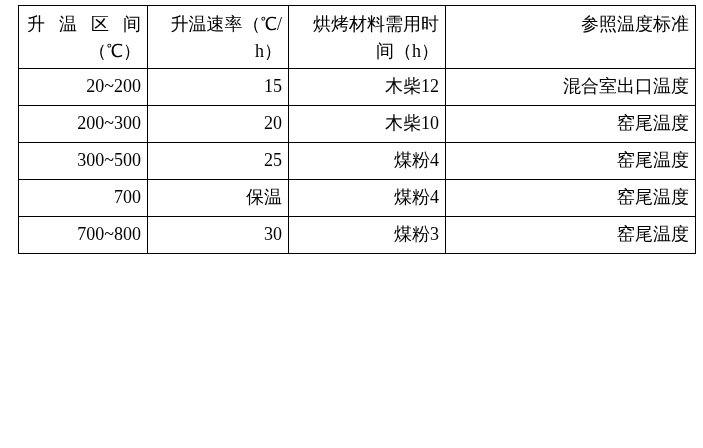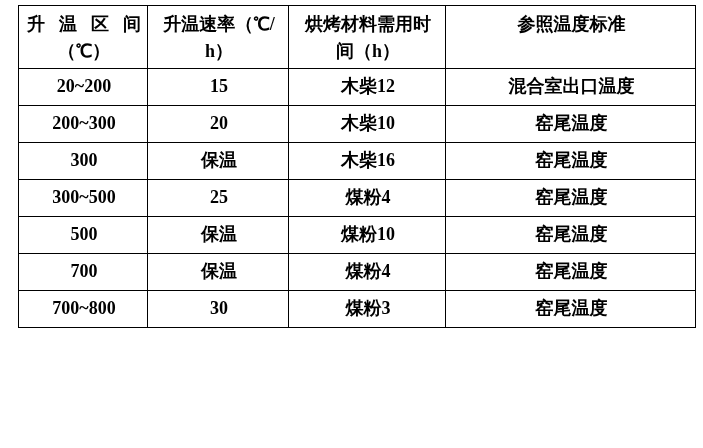--- a/index.html
+++ b/index.html
@@ -27,22 +27,22 @@
     background: #ffffff;
   }
   table.sched col.c1 { width: 129px; }
   table.sched col.c2 { width: 141px; }
   table.sched col.c3 { width: 157px; }
   table.sched col.c4 { width: 250px; }
   table.sched th,
   table.sched td {
     border: 1px solid #000000;
     vertical-align: top;
-    text-align: center;
-    font-weight: bold;
+    text-align: right;
+    font-weight: normal;
     font-size: 18px;
     padding: 5px 6px 0 8px;
     overflow: hidden;
     white-space: nowrap;
   }
   tr.header-row { height: 63px; }
   tr.data-row   { height: 37px; }
   .hline {
     display: block;
     line-height: 27px;
@@ -91,35 +91,23 @@
         <td>木柴12</td>
         <td>混合室出口温度</td>
       </tr>
       <tr class="data-row">
         <td>200~300</td>
         <td>20</td>
         <td>木柴10</td>
         <td>窑尾温度</td>
       </tr>
       <tr class="data-row">
-        <td>300</td>
-        <td>保温</td>
-        <td>木柴16</td>
-        <td>窑尾温度</td>
-      </tr>
-      <tr class="data-row">
         <td>300~500</td>
         <td>25</td>
         <td>煤粉4</td>
-        <td>窑尾温度</td>
-      </tr>
-      <tr class="data-row">
-        <td>500</td>
-        <td>保温</td>
-        <td>煤粉10</td>
         <td>窑尾温度</td>
       </tr>
       <tr class="data-row">
         <td>700</td>
         <td>保温</td>
         <td>煤粉4</td>
         <td>窑尾温度</td>
       </tr>
       <tr class="data-row">
         <td>700~800</td>

